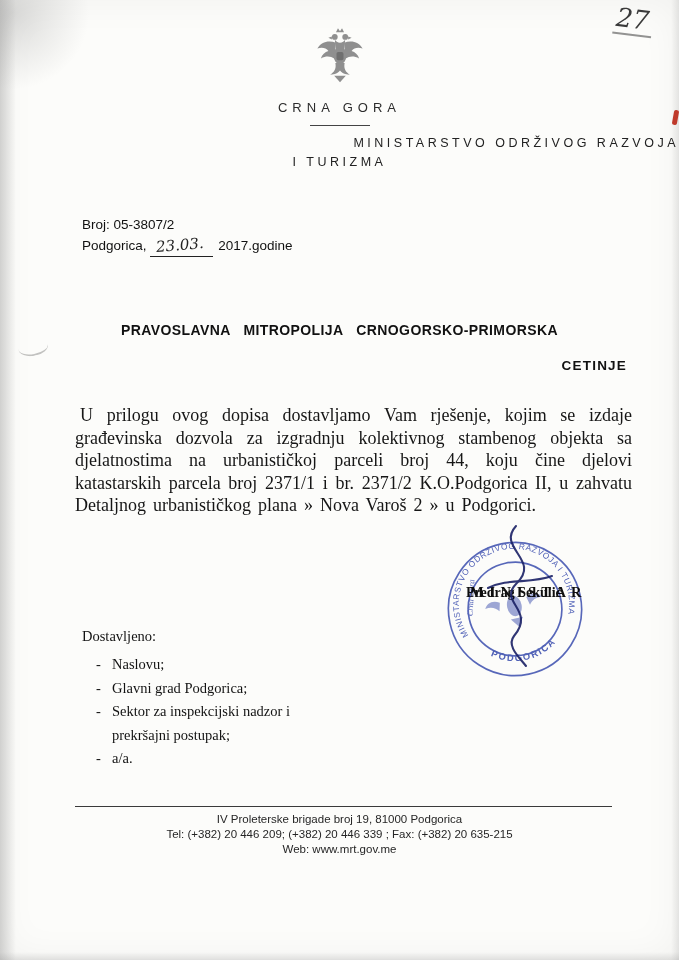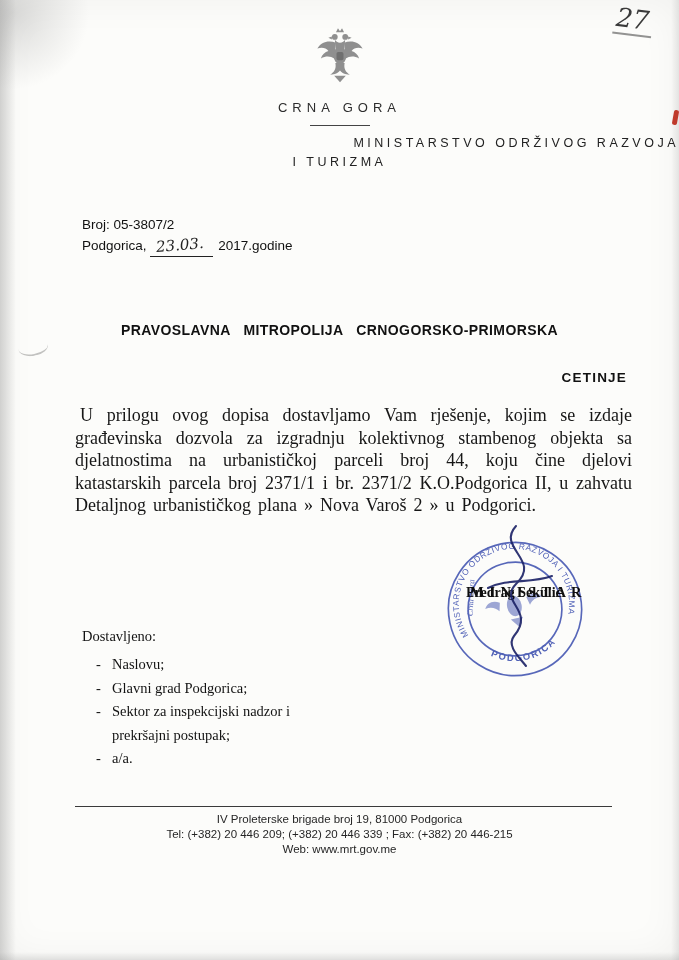--- a/index.html
+++ b/index.html
@@ -45,21 +45,21 @@
   .meta-line { line-height:21px; white-space:nowrap; }
   .date-slot { display:inline-block; border-bottom:1.3px solid #222; padding:0 10px 0 6px; margin:0 5px 0 3px; }
   .hand-date { display:inline-block; font-family:"DejaVu Serif", serif; font-style:italic;
     font-size:15px; color:#222; transform:rotate(-5deg); }
 
   
   .recipient-title { position:absolute; top:322px; left:0; width:100%; text-align:center;
     font-family:"Liberation Sans", sans-serif; font-weight:bold; font-size:14px;
     letter-spacing:0.4px; word-spacing:9px; color:#111; }
   .recipient-city { position:absolute; top:358px; right:52px;
-    font-family:"Liberation Sans", sans-serif; font-weight:bold; font-size:13.5px; letter-spacing:1.2px; color:#111;margin-top:12px; }
+    font-family:"Liberation Sans", sans-serif; font-weight:bold; font-size:13.5px; letter-spacing:1.2px; color:#111; }
 
   
   .body-par { position:absolute; top:404px; left:75px; width:557px;
     font-size:18px; line-height:22.6px; text-align:justify; text-indent:5px;
     word-spacing:2.5px; color:#161616; }
 
   
   .minister-title { position:absolute; top:564px; left:470px; font-weight:bold;
     font-size:14.5px; letter-spacing:1px; color:#101010;margin-top:20px; }
   .minister-name { position:absolute; top:585px; left:466px; font-weight:bold;
@@ -182,17 +182,17 @@
     </div>
     <div class="dist-item">
       <span class="dash">-</span>
       <span>a/a.</span>
     </div>
   </div>
 
   <div class="footer-divider"></div>
   <div class="footer">
     <div>IV Proleterske brigade broj 19, 81000 Podgorica</div>
-    <div>Tel:  (+382) 20 446 209; (+382) 20 446 339 ; Fax:  (+382) 20 446-215</div>
+    <div>Tel:  (+382) 20 446 209; (+382) 20 446 339 ; Fax:  (+382) 20 635-215</div>
     <div>Web: www.mrt.gov.me</div>
   </div>
 
 </div>
 
 </body></html>

